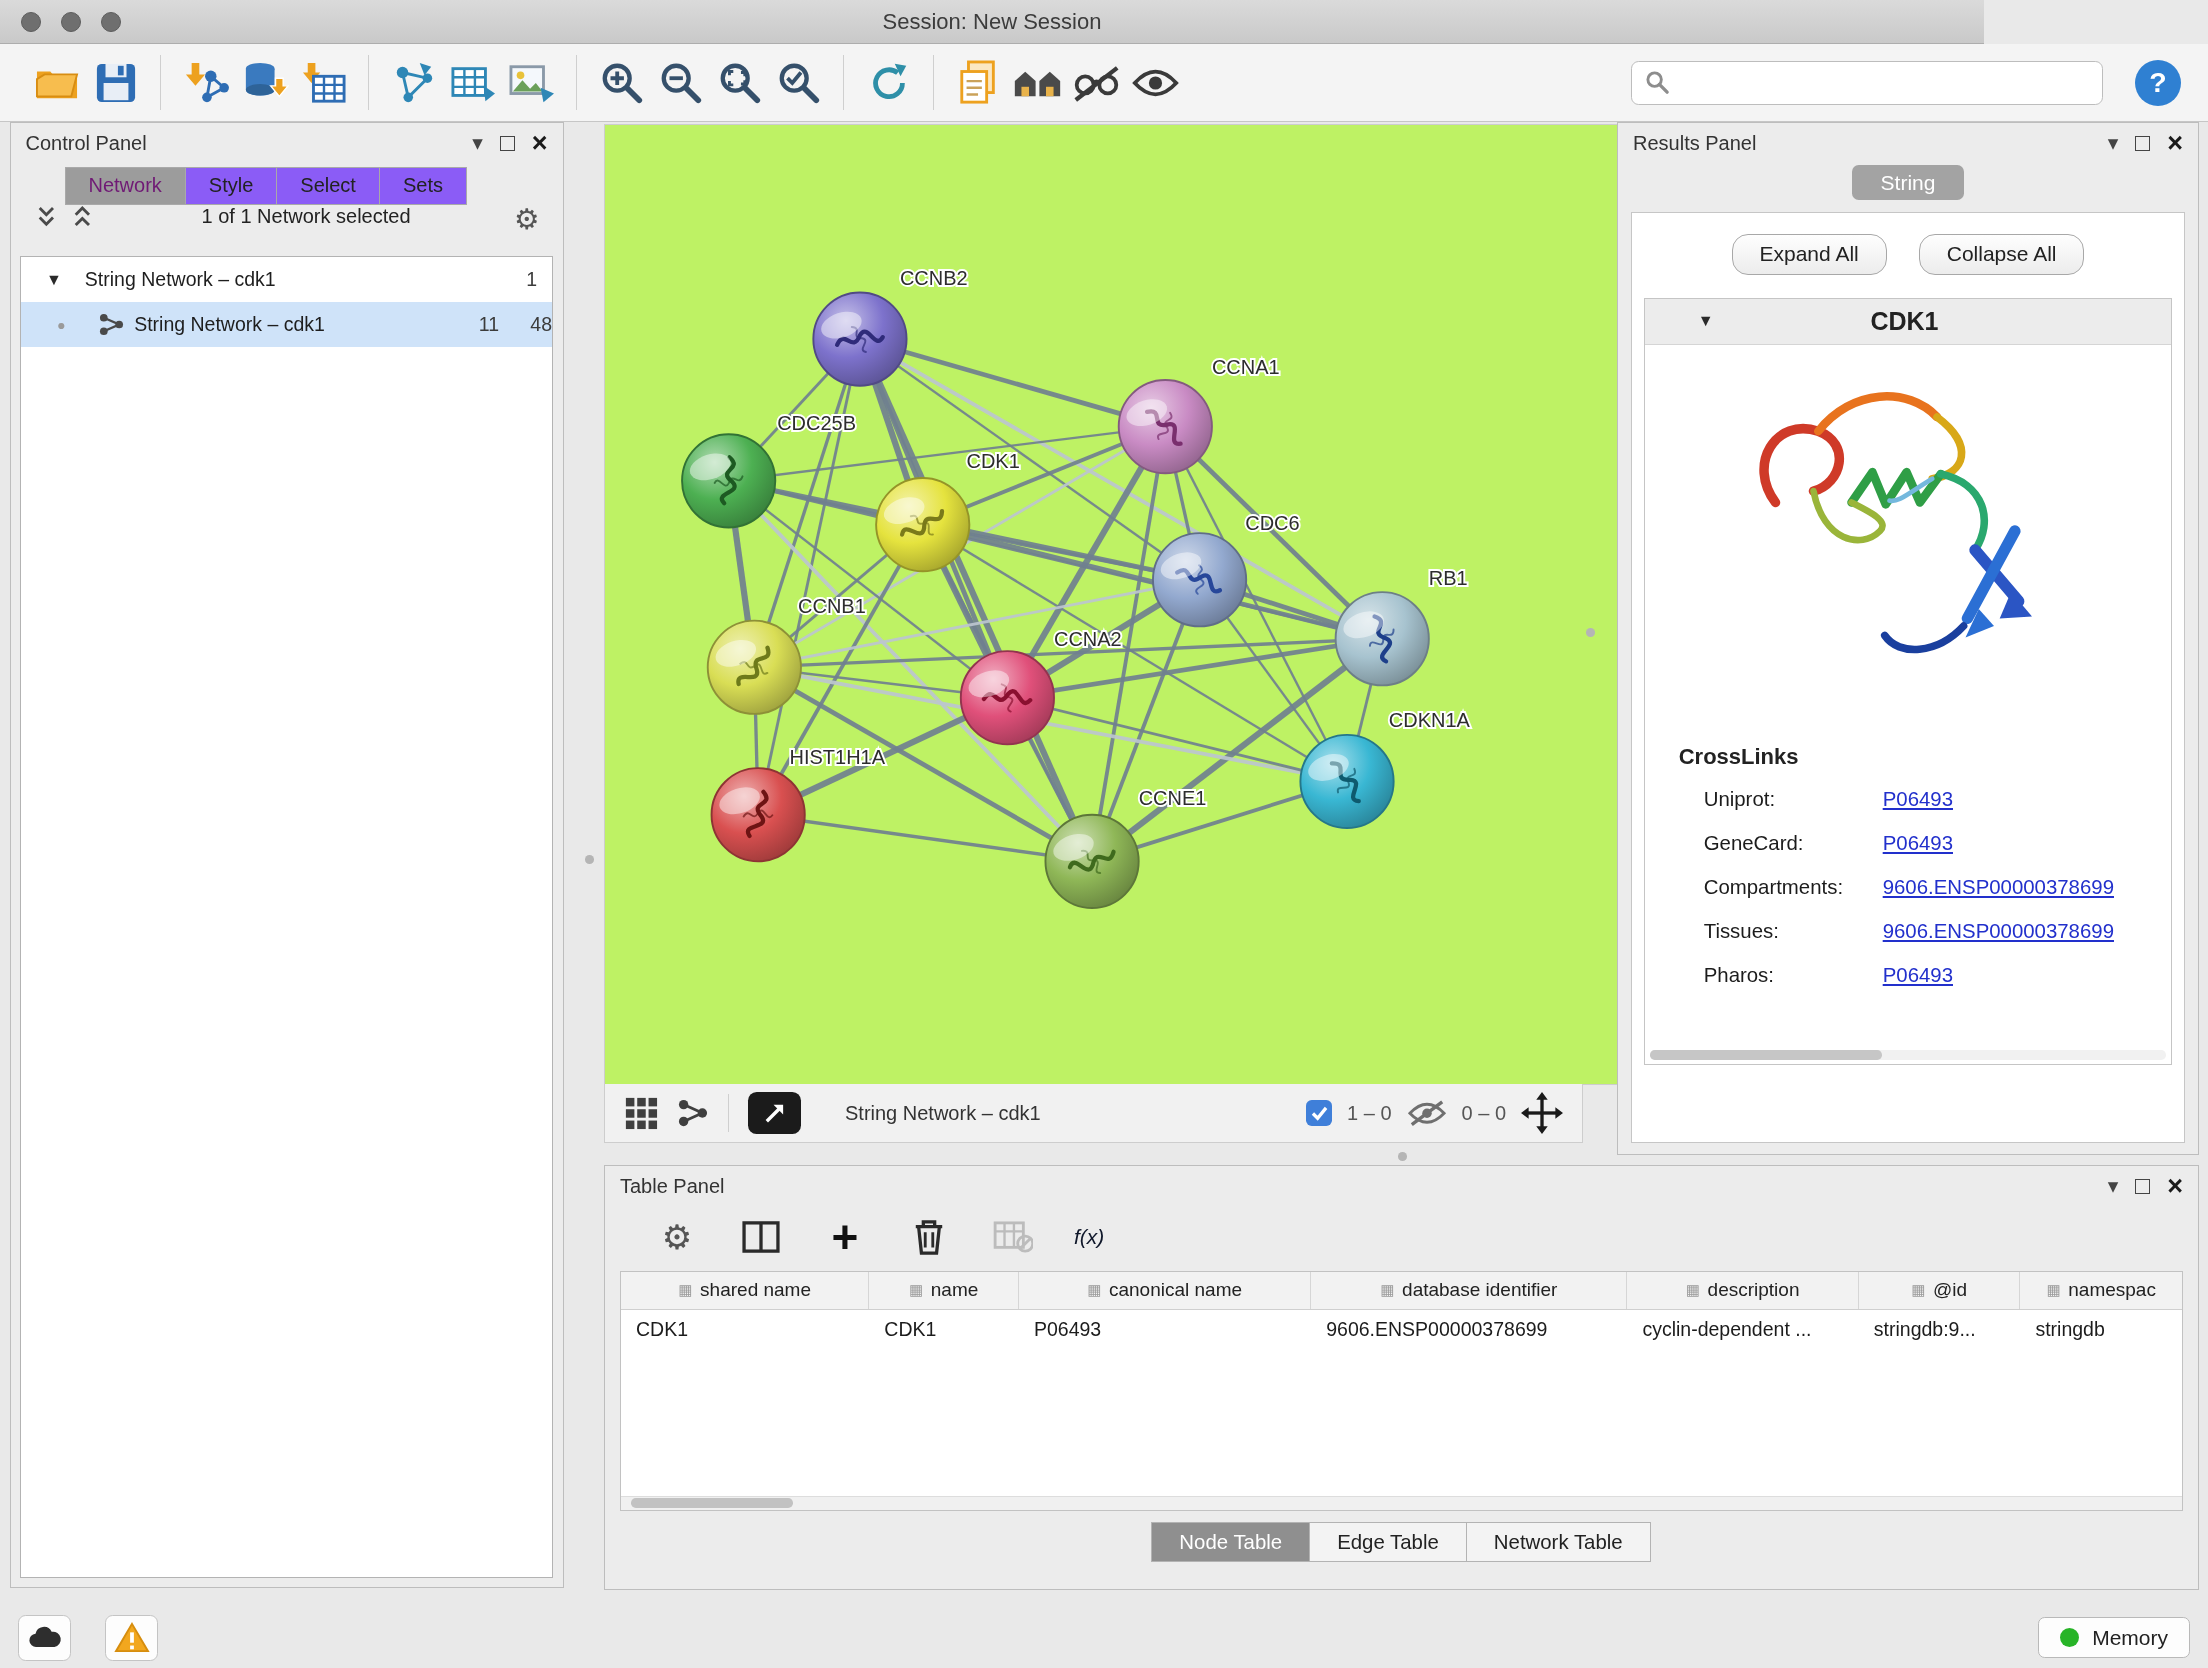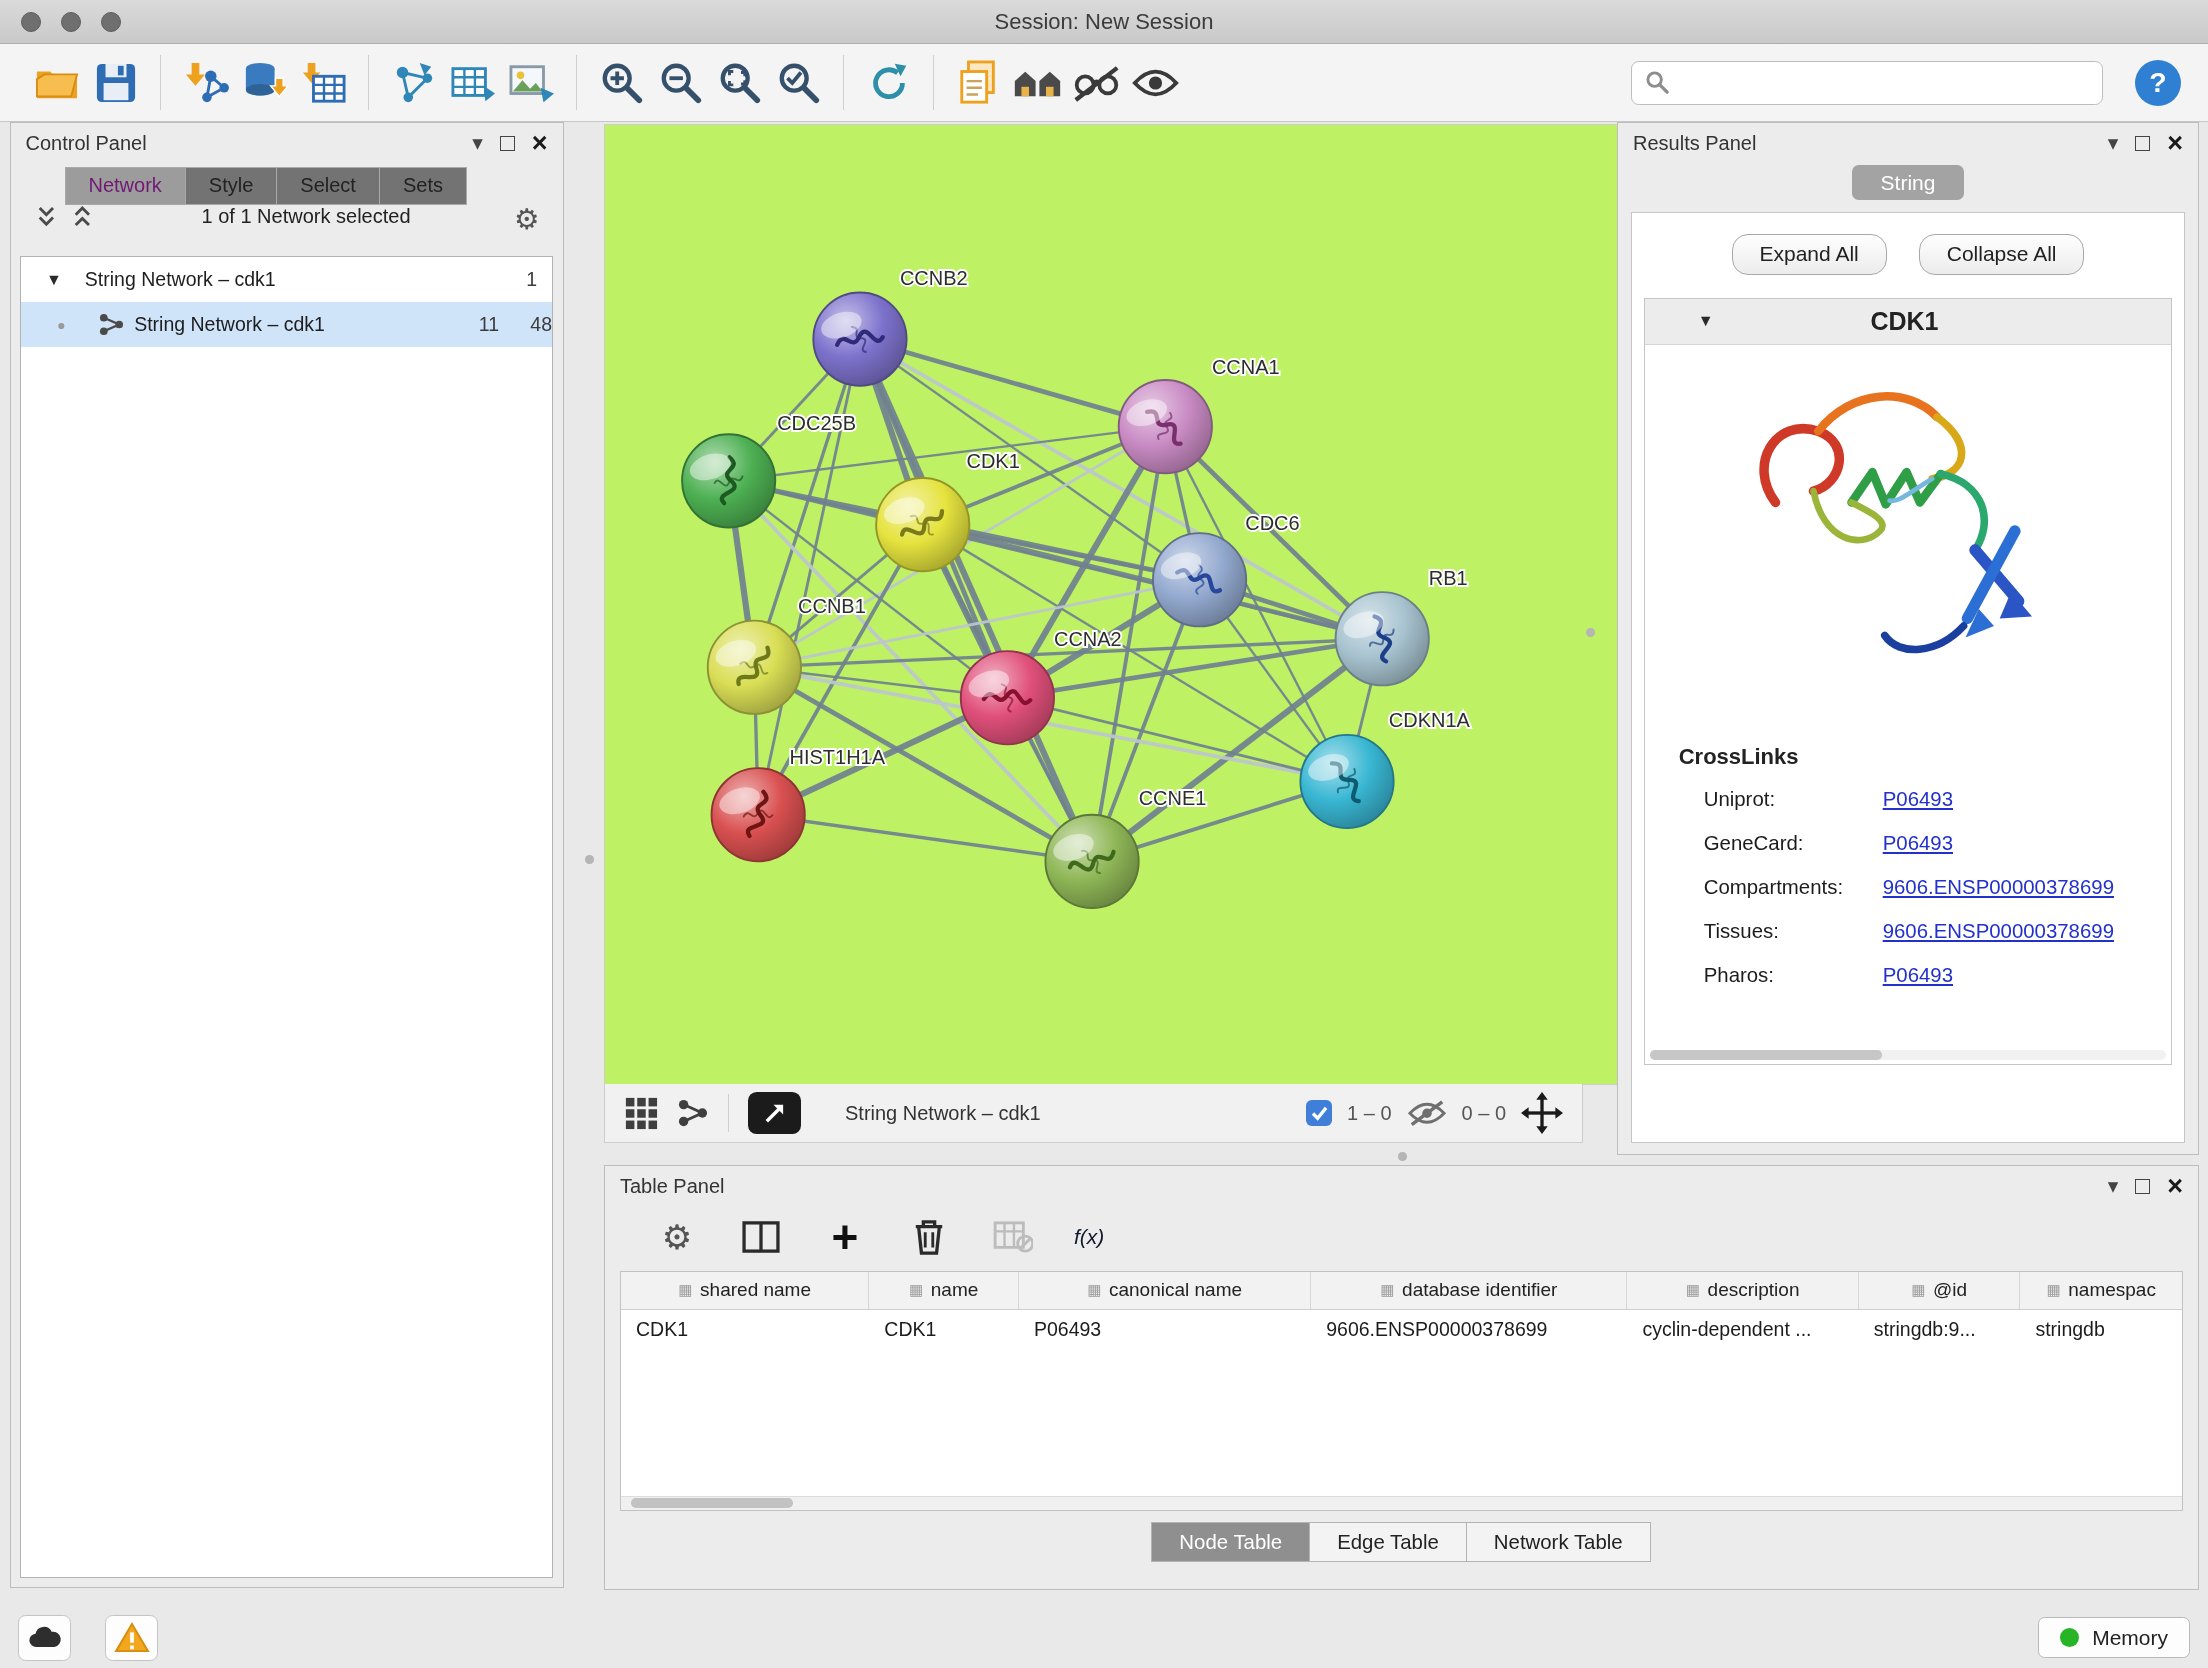--- a/index.html
+++ b/index.html
@@ -1,21 +1,21 @@
 <!DOCTYPE html>
 <html style="font-size:15px"><head>
 <meta charset="utf-8">
 <style>
   * { margin:0; padding:0; box-sizing:border-box; }
   html,body { width:2208px; height:1668px; overflow:hidden; background:#e9e9e9;
     font-family:"Liberation Sans", sans-serif; color:#222; }
   .abs { position:absolute; }
 
   
-  .titlebar { left:0; top:0; width:2208px; height:44px;
+  .titlebar { left:0; top:0; width:1984px; height:44px;
     background:linear-gradient(#dadada,#c9c9c9); border-bottom:1px solid #adadad;
     display:flex; align-items:center; }
   .lights { display:flex; gap:20px; margin-left:21px; }
   .light { width:20px; height:20px; border-radius:50%; background:#6f6f6f; border:1px solid #5d5d5d; }
   .win-title { position:absolute; left:0; right:0; text-align:center; font-size:22px; color:#3c3c3c; }
 
   
   .toolbar { left:0; top:44px; width:2208px; height:78px; background:#f4f4f4;
     border-bottom:1px solid #c6c6c6; display:flex; align-items:center; padding:0 27px; }
   .tbtn { width:59px; height:59px; display:flex; align-items:center; justify-content:center; border-radius:5.7px; }
@@ -30,21 +30,21 @@
   .panel { background:#ececec; border:1px solid #bdbdbd; }
   .phead { height:40px; display:flex; align-items:center; padding:0 15px; font-size:20px; color:#333; }
   .win-icons { margin-left:auto; display:flex; align-items:center; gap:17px; }
   .glyph-collapse { font-size:21px; color:#444; }
   .maxbox { width:15px; height:15px; border:1.9px solid #444; }
   .closex { font-size:27px; font-weight:bold; color:#1a1a1a; line-height:1; }
 
   
   .control-panel { left:9.5px; top:122px; width:554px; height:1466px; display:flex; flex-direction:column; }
   .cp-tabs { display:flex; padding-left:55px; margin-top:3.8px; }
-  .cp-tab { padding:6.7px 23px; font-size:20px; border:1px solid #a9a9a9; background:#737373; margin-left:-1px; color:#222; }
+  .cp-tab { padding:6.7px 23px; font-size:20px; border:1px solid #a9a9a9; background:#8b5cf6; margin-left:-1px; color:#222; }
   .cp-tab.sel { background:#9c9c9c; color:#701a75; }
   .cp-sub { display:flex; align-items:flex-start; padding:0 23px; height:49px; }
   .cp-sub .status { flex:1; text-align:center; font-size:20px; color:#222; }
   .gear { font-size:28.5px; color:#555; line-height:1; }
   .tree { margin:1.9px 9.5px 9.5px; background:#fff; border:1px solid #b3b3b3; flex:1; overflow:hidden; }
   .trow { height:45px; display:flex; align-items:center; font-size:19.5px; color:#1e1e1e; }
   .trow.selected { background:#cfe3f9; }
   .tri { font-size:16px; color:#2a2a2a; }
   .bullet { color:#9a9a9a; font-size:14.3px; }
   .tcount { width:53px; text-align:right; color:#3c3c3c; }

